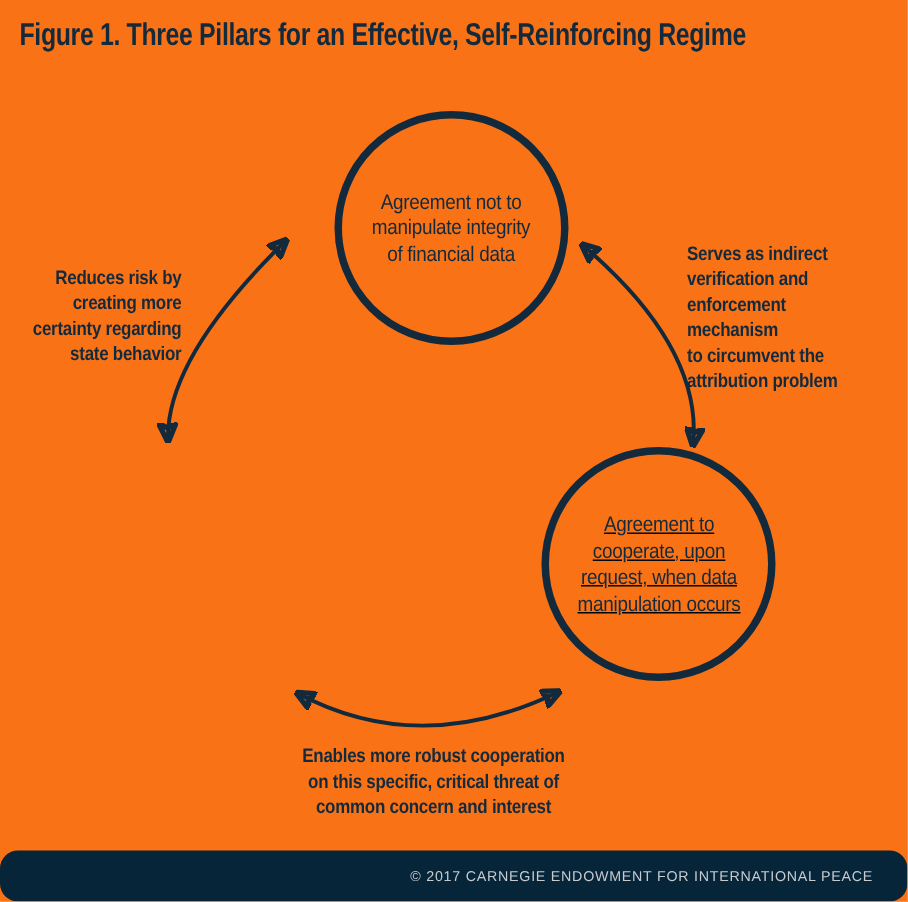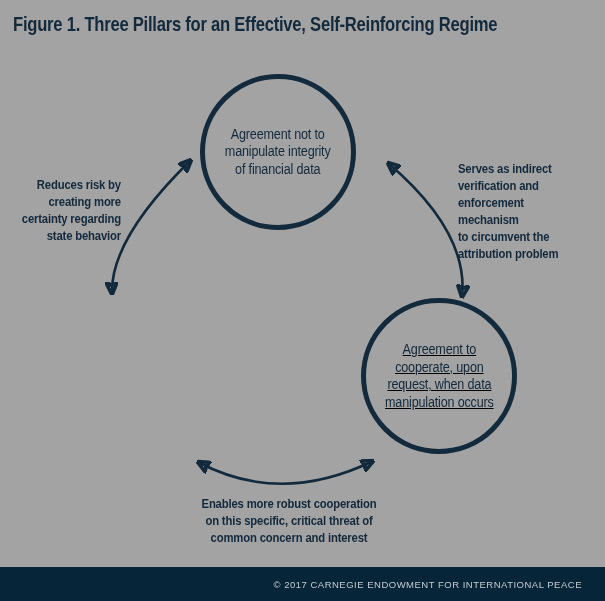--- a/index.html
+++ b/index.html
@@ -4,21 +4,21 @@
 <style>
   html, body { margin: 0; padding: 0; }
   body {
     width: 605px; height: 601px;
     font-family: "Liberation Sans", sans-serif;
     background: #d0d1d2;
   }
   .page {
     position: relative;
     width: 605px; height: 601px;
-    background: #a3a3a3;
+    background: #f97316;
     overflow: hidden;
   }
   .title {
     position: absolute;
     left: 13px; top: 12px;
     margin: 0;
     font-size: 21px;
     font-weight: bold;
     letter-spacing: -0.3px;
     color: #13293c;
@@ -50,21 +50,21 @@
     display: block;
     white-space: pre-line;
     text-align: center;
     font-size: 14px;
     line-height: 17.5px;
     letter-spacing: -0.2px;
     color: #13293c;
     transform: scaleX(0.9);
     transform-origin: 50% 50%;
   }
-  .node-top { left: 200px; top: 74px; }
+  .node-top { left: 223px; top: 74px; }
   .node-bottom-left { left: 67px; top: 313px; }
   .node-bottom-right { left: 361px; top: 298px; text-decoration: underline; }
   .edge-label {
     position: absolute;
     font-size: 13px;
     font-weight: bold;
     line-height: 17px;
     letter-spacing: -0.2px;
     color: #13293c;
     white-space: pre-line;
@@ -91,20 +91,21 @@
   .footer-bar {
     position: absolute;
     left: 0; bottom: 0;
     width: 605px; height: 34px;
     background: #062538;
     box-sizing: border-box;
     display: flex;
     align-items: center;
     justify-content: flex-end;
     padding-right: 23px;
+    border-radius: 12px;
   }
   .footer-bar .copyright {
     font-size: 9.5px;
     letter-spacing: 0.5px;
     color: #c6cbd0;
     white-space: nowrap;
   }
 </style>
 </head>
 <body>

